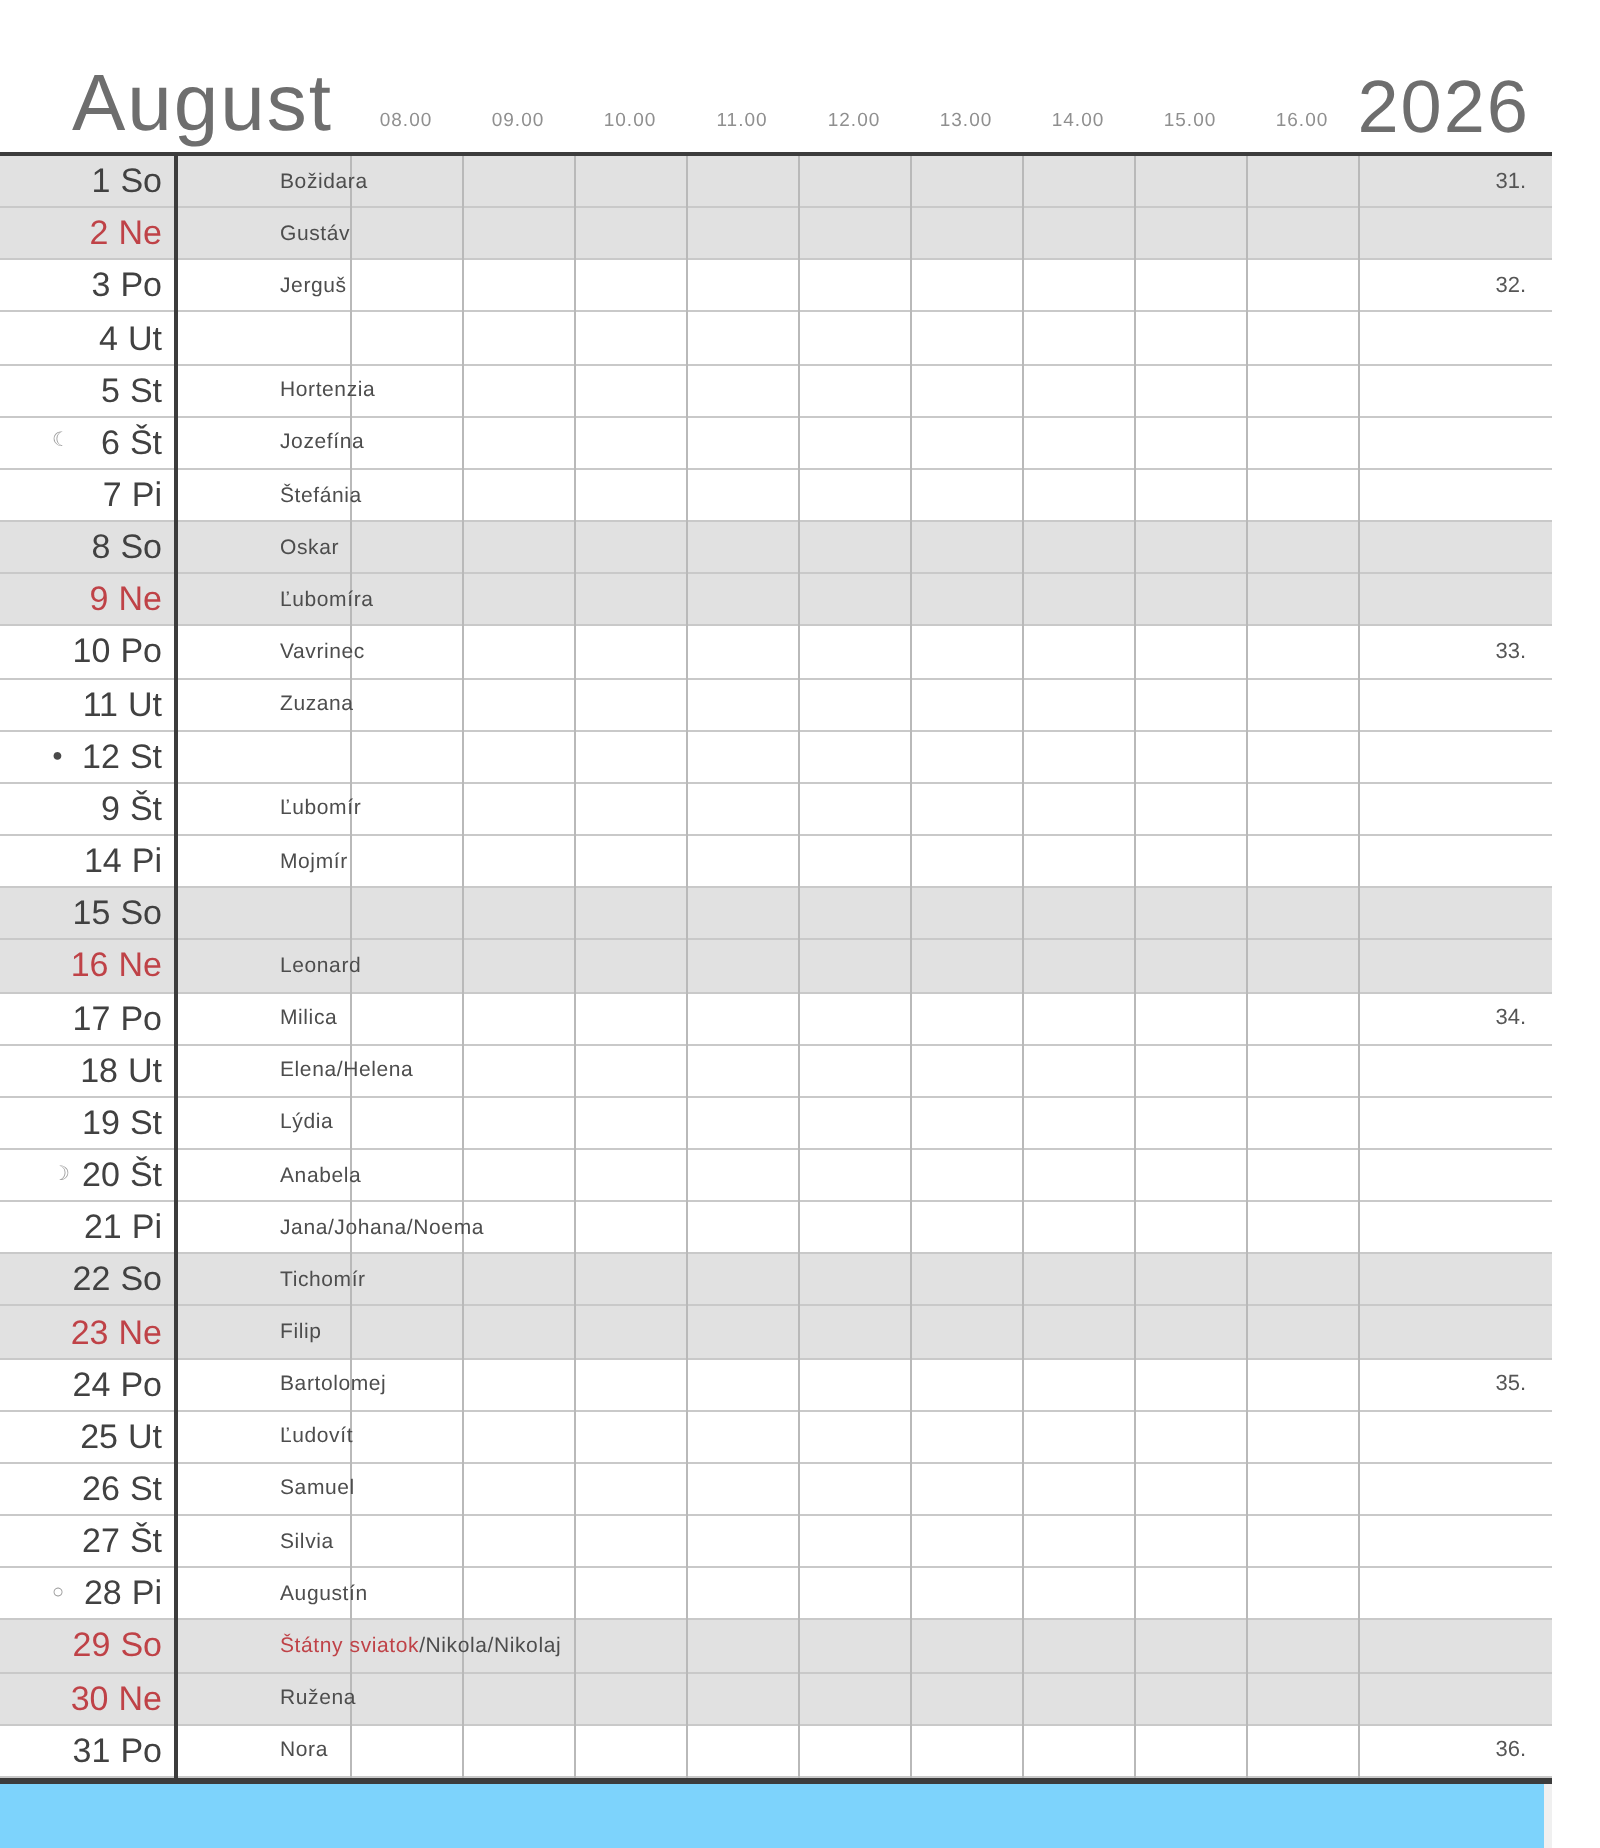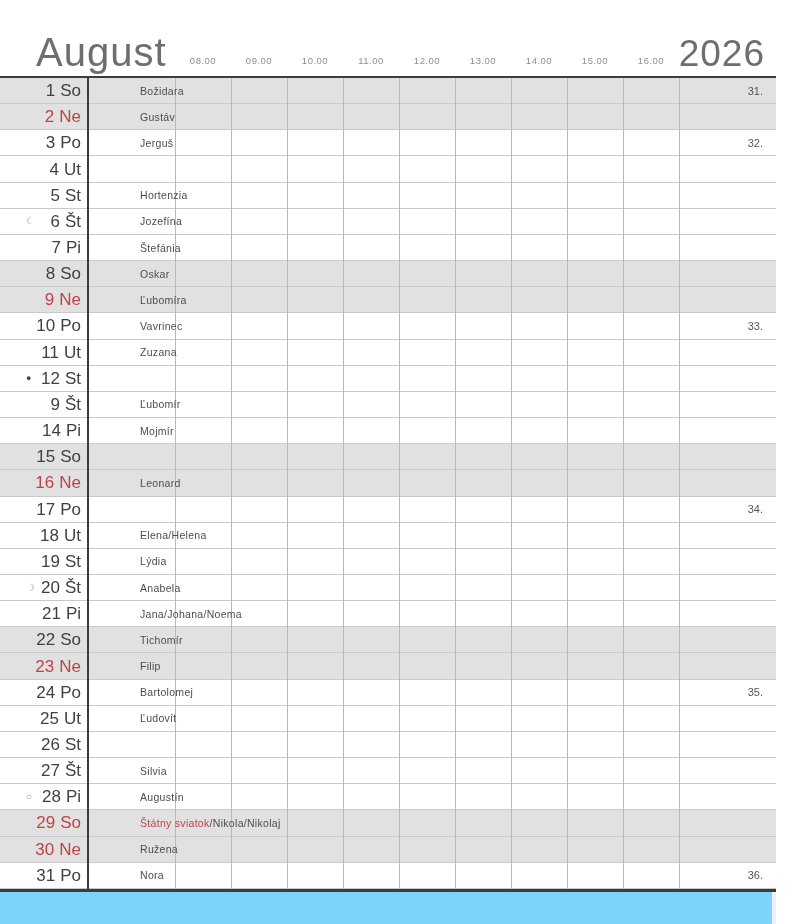--- a/index.html
+++ b/index.html
@@ -240,20 +240,23 @@
         </div>
         <div class="name-cell">
           <span class="seg normal">Leonard</span>
         </div>
       </div>
       <div class="row">
         <div class="day-cell">
           <span class="day-num">17</span>
           <span class="day-abbr">Po</span>
         </div>
+        <div class="name-cell">
+          <span class="seg normal">Milica</span>
+        </div>
         <div class="week-num">34.</div>
       </div>
       <div class="row">
         <div class="day-cell">
           <span class="day-num">18</span>
           <span class="day-abbr">Ut</span>
         </div>
         <div class="name-cell">
           <span class="seg normal">Elena/Helena</span>
         </div>
@@ -320,20 +323,23 @@
           <span class="day-abbr">Ut</span>
         </div>
         <div class="name-cell">
           <span class="seg normal">Ľudovít</span>
         </div>
       </div>
       <div class="row">
         <div class="day-cell">
           <span class="day-num">26</span>
           <span class="day-abbr">St</span>
+        </div>
+        <div class="name-cell">
+          <span class="seg normal">Samuel</span>
         </div>
       </div>
       <div class="row">
         <div class="day-cell">
           <span class="day-num">27</span>
           <span class="day-abbr">Št</span>
         </div>
         <div class="name-cell">
           <span class="seg normal">Silvia</span>
         </div>

